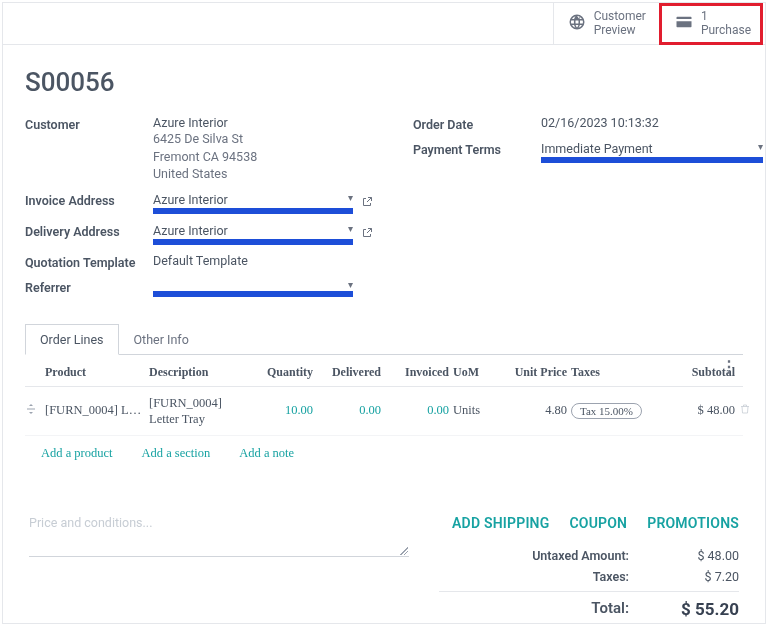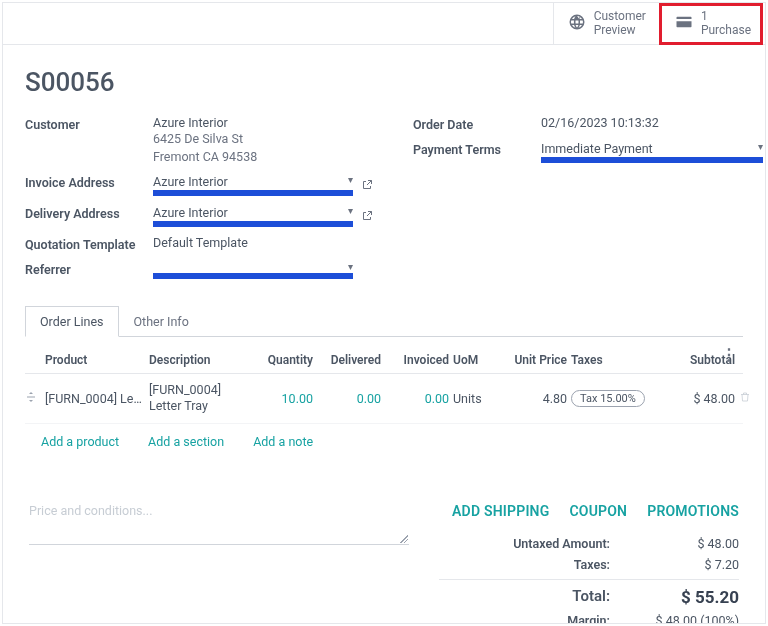--- a/index.html
+++ b/index.html
@@ -111,21 +111,21 @@
     top: 1px;
   }
   .tab.active {
     border-color: #d1d5db;
     border-bottom: 1px solid #fff;
     color: #4b5563;
     background: #fff;
   }
 
   
-  .tbl { width: 100%; margin-top: 8px; }
+  .tbl { width: 100%; margin-top: 2px; font-family: Liberation Serif, serif; }
   .thead, .trow {
     display: grid;
     grid-template-columns: 16px 100px 100px 60px 64px 64px 42px 68px 90px 70px 16px;
     align-items: center;
     gap: 4px;
   }
   .thead {
     font-size: 12px;
     font-weight: 600;
     color: #4b5563;
@@ -182,21 +182,21 @@
   }
   .terms-resize::after{
     content:""; position:absolute; right:1px; bottom:1px; width:8px; height:8px;
     background:
       linear-gradient(135deg, transparent 0 50%, #9ca3af 50% 58%, transparent 58% 70%, #9ca3af 70% 78%, transparent 78%);
   }
 
   .totals { width: 300px; }
   .action-links { display:flex; justify-content:flex-end; gap:20px; font-size:14px; font-weight:600; margin-bottom:14px;}
   .action-links span { color:#17a2a2; cursor:pointer; letter-spacing:.2px; }
-  .tot-row { display:flex; justify-content:space-between; font-size:12.5px; padding:3px 0;gap:19px; }
+  .tot-row { display:flex; justify-content:space-between; font-size:12.5px; padding:3px 0; }
   .tot-label { font-weight:600; color:#4b5563; text-align:right; flex:1; padding-right:20px;}
   .tot-val { width:90px; text-align:right; color:#4b5563;}
   .tot-row.total .tot-label { font-size:15px; }
   .tot-row.total .tot-val { font-size:17px; font-weight:700; color:#374151;}
   .hr { height:1px; background:#e5e7eb; margin:4px 0;}
 
 </style>
 </head>
 <body>
 
@@ -231,20 +231,21 @@
     <h1>S00056</h1>
 
     <div class="fields">
       <div class="col">
         <div class="field-row">
           <div class="field-label">Customer</div>
           <div class="field-value">
             <div class="link">Azure Interior</div>
             <div class="addr-line">6425 De Silva St</div>
             <div class="addr-line">Fremont CA 94538</div>
+            <div class="addr-line">United States</div>
           </div>
         </div>
         <div class="field-row">
           <div class="field-label">Invoice Address</div>
           <div style="display:flex;align-items:center;">
             <div class="underline-input">
               <span>Azure Interior</span>
               <span class="caret">▾</span>
             </div>
             <span class="ext-icon">

